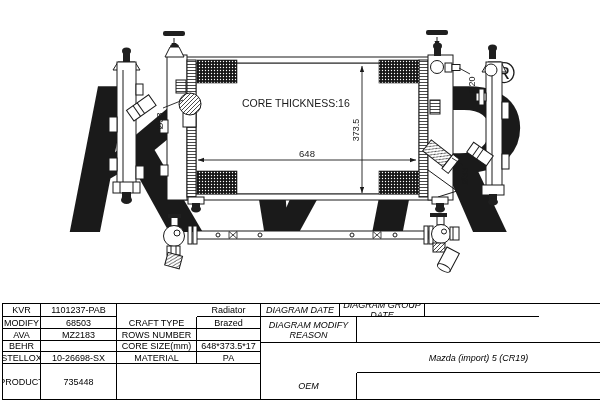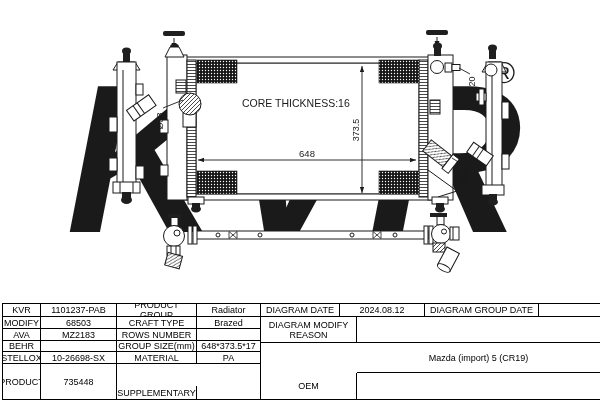--- a/index.html
+++ b/index.html
@@ -6,21 +6,21 @@
   .stage{position:relative;width:600px;height:402px;background:#fff;overflow:hidden;
          font-family:"Liberation Sans",sans-serif;color:#000;}
   .drawing{position:absolute;left:0;top:0;}
   svg text{font-family:"Liberation Sans",sans-serif;fill:#1a1a1a;}
   .wm{font-style:italic;font-weight:bold;}
   
   .spec-table{position:absolute;left:2px;top:303px;display:flex;font-size:9px;line-height:10px;}
   .tbl-left{display:grid;border:1px solid #000;
             grid-template-columns:38px 76px 80px 63px;
             grid-template-rows:13px 12px 12px 11px 12px 22px 13px;}
-  .tbl-right{display:flex;flex-direction:column;border:1px solid #000;border-left:0;}
+  .tbl-right{display:flex;flex-direction:column;border:1px solid #000;border-left:0;font-style:italic;}
   .tr-top{display:grid;grid-template-columns:79px 85px 114px 61px;grid-template-rows:13px;}
   .tr-rest{display:grid;grid-template-columns:96px 243px;grid-template-rows:26px 30px 26px;}
   .c{border-right:1px solid #000;border-bottom:1px solid #000;
      display:flex;align-items:center;justify-content:center;text-align:center;
      padding:0 1px;box-sizing:border-box;overflow:hidden;background:#fff;}
   .nr{border-right:0;}
   .nb{border-bottom:0;}
 </style>
 </head>
 <body>
@@ -206,54 +206,51 @@
     <text font-size="9" text-anchor="middle" transform="rotate(-90 160 121)" x="160" y="124">Ø33</text>
     <text font-size="9" text-anchor="middle" transform="rotate(-90 472 85)" x="472" y="88">Ø20</text>
     <text font-size="9" text-anchor="middle" transform="rotate(-90 465 176)" x="465" y="179">Ø33</text>
   </svg>
 
   <div class="spec-table">
 
     <div class="tbl-left">
       <div class="c" style="grid-area:1/1">KVR</div>
       <div class="c" style="grid-area:1/2">1101237-PAB</div>
-      <div class="c" style="grid-area:1/3">PRODUCT GROUP</div>
       <div class="c nr" style="grid-area:1/4">Radiator</div>
 
       <div class="c" style="grid-area:2/1">MODIFY</div>
       <div class="c" style="grid-area:2/2">68503</div>
       <div class="c" style="grid-area:2/3">CRAFT TYPE</div>
       <div class="c nr" style="grid-area:2/4">Brazed</div>
 
       <div class="c" style="grid-area:3/1">AVA</div>
       <div class="c" style="grid-area:3/2">MZ2183</div>
       <div class="c" style="grid-area:3/3">ROWS NUMBER</div>
       <div class="c nr" style="grid-area:3/4"></div>
 
       <div class="c" style="grid-area:4/1">BEHR</div>
       <div class="c" style="grid-area:4/2"></div>
-      <div class="c" style="grid-area:4/3">GROUP SIZE(mm)</div>
+      <div class="c" style="grid-area:4/3">CORE SIZE(mm)</div>
       <div class="c nr" style="grid-area:4/4">648*373.5*17</div>
 
       <div class="c" style="grid-area:5/1">STELLOX</div>
       <div class="c" style="grid-area:5/2">10-26698-SX</div>
       <div class="c" style="grid-area:5/3">MATERIAL</div>
       <div class="c nr" style="grid-area:5/4">PA</div>
 
       <div class="c nb" style="grid-area:6/1/8/2">PRODUCT</div>
       <div class="c nb" style="grid-area:6/2/8/3">735448</div>
 
-      <div class="c nb" style="grid-area:7/3">SUPPLEMENTARY</div>
       <div class="c nr nb" style="grid-area:7/4"></div>
     </div>
 
     <div class="tbl-right">
       <div class="tr-top">
         <div class="c">DIAGRAM DATE</div>
-        <div class="c">2024.08.12</div>
         <div class="c">DIAGRAM GROUP DATE</div>
         <div class="c nr"></div>
       </div>
       <div class="tr-rest">
         <div class="c" style="grid-area:1/1">DIAGRAM MODIFY REASON</div>
         <div class="c nr" style="grid-area:1/2"></div>
         <div class="c nr" style="grid-area:2/2">Mazda (import) 5 (CR19)</div>
         <div class="c nb" style="grid-area:3/1">OEM</div>
       </div>
     </div>

